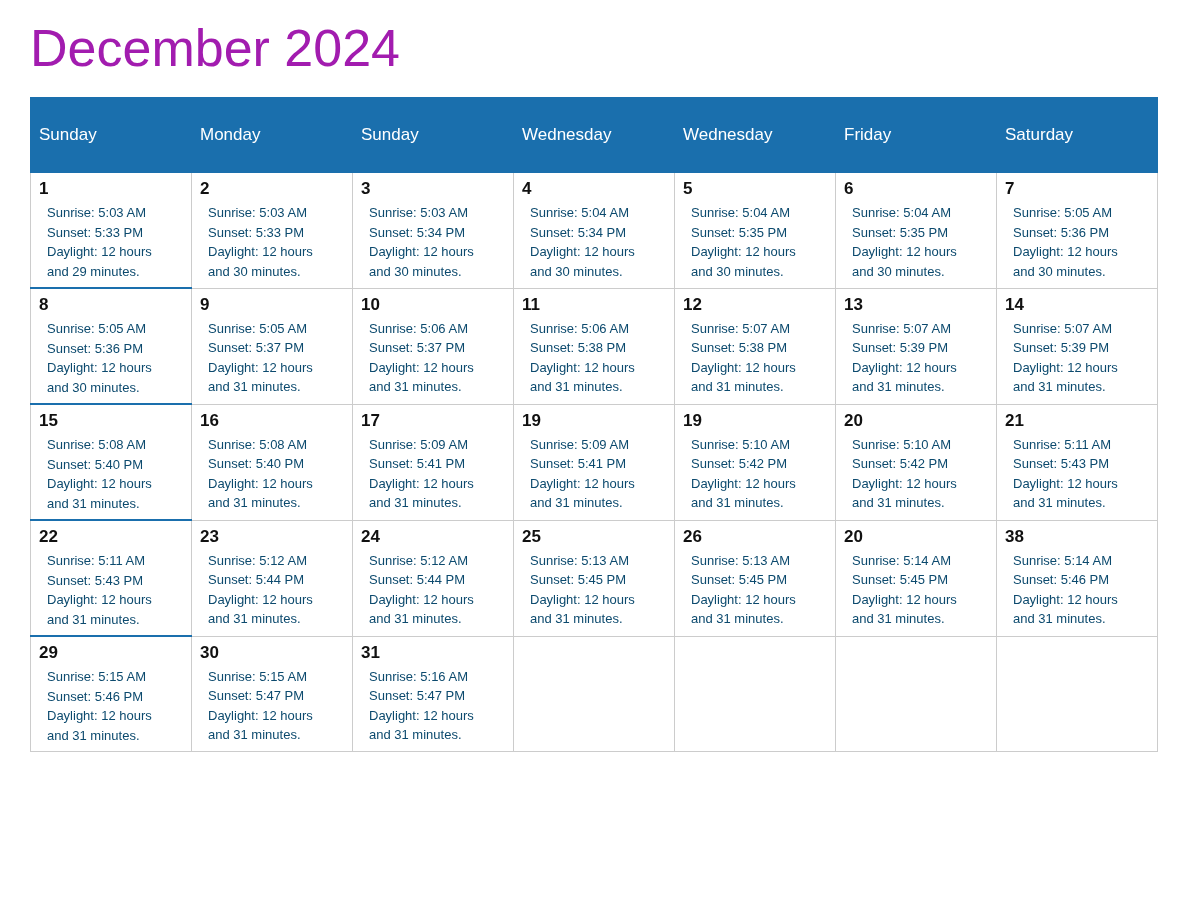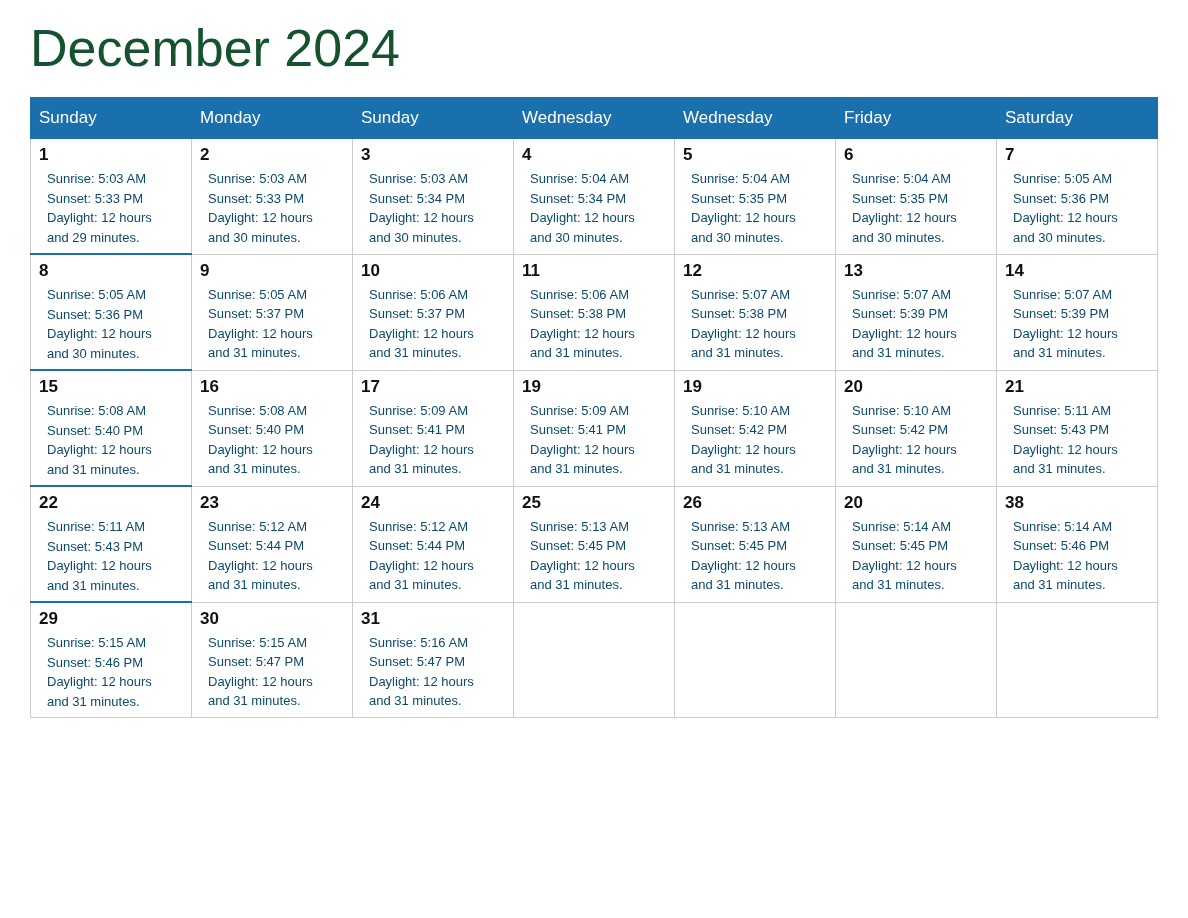--- a/index.html
+++ b/index.html
@@ -52,39 +52,39 @@
       font-weight: bold;
       color: #1a6fad;
       margin-left: 4px;
     }
     .title-section {
       text-align: right;
     }
     .month-title {
       font-size: 52px;
       font-weight: normal;
-      color: #14532d;
+      color: #a21caf;
       line-height: 1.1;
     }
     .location-title {
       font-size: 22px;
       color: #555;
       margin-top: 4px;
     }
     .calendar {
       width: 100%;
       border-collapse: collapse;
       border: 1px solid #999;
     }
     .calendar th {
       background: #1a6fad;
       color: #fff;
       font-size: 17px;
       font-weight: normal;
-      padding: 10px 8px;
+      padding: 27px 8px;
       text-align: left;
       border: 1px solid #1a6fad;
     }
     .calendar td {
       vertical-align: top;
       padding: 6px 8px;
       border: 1px solid #ccc;
       width: 14.28%;
       min-height: 110px;
       font-size: 13px;

